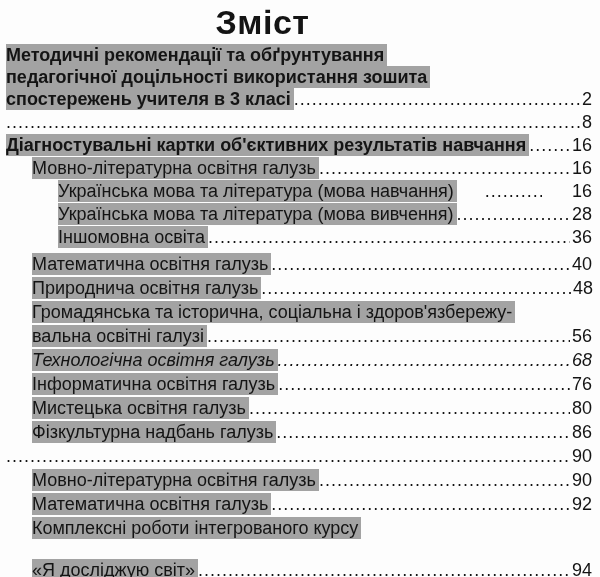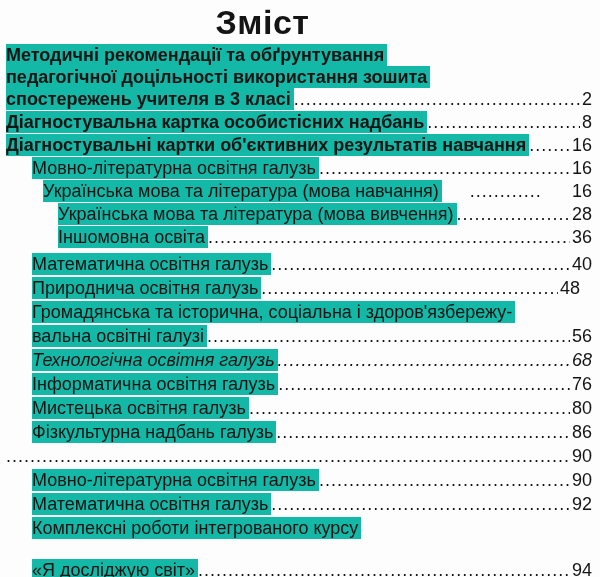--- a/index.html
+++ b/index.html
@@ -3,21 +3,21 @@
 <meta charset="utf-8">
 <style>
   html, body { margin:0; padding:0; }
   body { width:600px; height:577px; background:#fdfdfd; overflow:hidden; position:relative;
          font-family:"Liberation Sans", sans-serif; color:#141414; }
   .title { position:absolute; left:0; width:525px; top:0; text-align:center;
            font-weight:bold; font-size:34px; line-height:44px; letter-spacing:0.5px; }
   .toc { position:absolute; left:0; top:42px; width:600px; }
   .row { position:absolute; left:0; right:0; height:24px; display:flex; align-items:flex-end;
          font-size:18px; line-height:22px; white-space:nowrap; }
-  .row .lbl { flex:0 0 auto; background:#14b8a6; padding-right:3px; }
+  .row .lbl { flex:0 0 auto; background:#a3a3a3; padding-right:3px; }
   .row .dots { flex:1 1 auto; overflow:hidden; height:22px; position:relative; }
   .row .dots::after { content:"..............................................................................................................................................."; position:absolute; left:0; bottom:0; letter-spacing:1px; font-weight:normal; }
   .row .pg { flex:0 0 auto; padding-left:2px; font-weight:normal; }
   .b { font-weight:bold; }
 </style>
 </head>
 <body>
 
 <div class="title">Зміст</div>
 
@@ -27,55 +27,54 @@
   </div>
   <div class="row b nodots" style="top:22px;left:6px;right:8px;">
     <span class="lbl">педагогічної доцільності використання зошита</span>
   </div>
   <div class="row b" style="top:44px;left:6px;right:8px;">
     <span class="lbl">спостережень учителя в 3 класі</span>
     <span class="dots"></span>
     <span class="pg">2</span>
   </div>
   <div class="row b" style="top:67px;left:6px;right:8px;">
-    <span class="lbl">Діагностувальна картка особистісних надбань</span>
     <span class="dots"></span>
     <span class="pg">8</span>
   </div>
   <div class="row b" style="top:90px;left:6px;right:8px;">
     <span class="lbl">Діагностувальні картки об'єктивних результатів навчання</span>
     <span class="dots"></span>
     <span class="pg">16</span>
   </div>
   <div class="row" style="top:113px;left:32px;right:8px;">
     <span class="lbl">Мовно-літературна освітня галузь</span>
     <span class="dots"></span>
     <span class="pg">16</span>
   </div>
-  <div class="row" style="top:136px;left:43px;right:8px;gap:28px;">
+  <div class="row" style="top:136px;left:58px;right:8px;gap:28px;">
     <span class="lbl">Українська мова та література (мова навчання)</span>
     <span class="dots"></span>
     <span class="pg">16</span>
   </div>
   <div class="row" style="top:159px;left:58px;right:8px;">
     <span class="lbl">Українська мова та література (мова вивчення)</span>
     <span class="dots"></span>
     <span class="pg">28</span>
   </div>
   <div class="row" style="top:182px;left:58px;right:8px;">
     <span class="lbl">Іншомовна освіта</span>
     <span class="dots"></span>
     <span class="pg">36</span>
   </div>
   <div class="row" style="top:209px;left:32px;right:8px;">
     <span class="lbl">Математична освітня галузь</span>
     <span class="dots"></span>
     <span class="pg">40</span>
   </div>
-  <div class="row" style="top:233px;left:32px;right:20px;">
+  <div class="row" style="top:233px;left:32px;right:7px;">
     <span class="lbl">Природнича освітня галузь</span>
     <span class="dots"></span>
     <span class="pg">48</span>
   </div>
   <div class="row nodots" style="top:257px;left:32px;right:8px;">
     <span class="lbl">Громадянська та історична, соціальна і здоров'язбережу-</span>
   </div>
   <div class="row" style="top:281px;left:32px;right:8px;">
     <span class="lbl">вальна освітні галузі</span>
     <span class="dots"></span>

